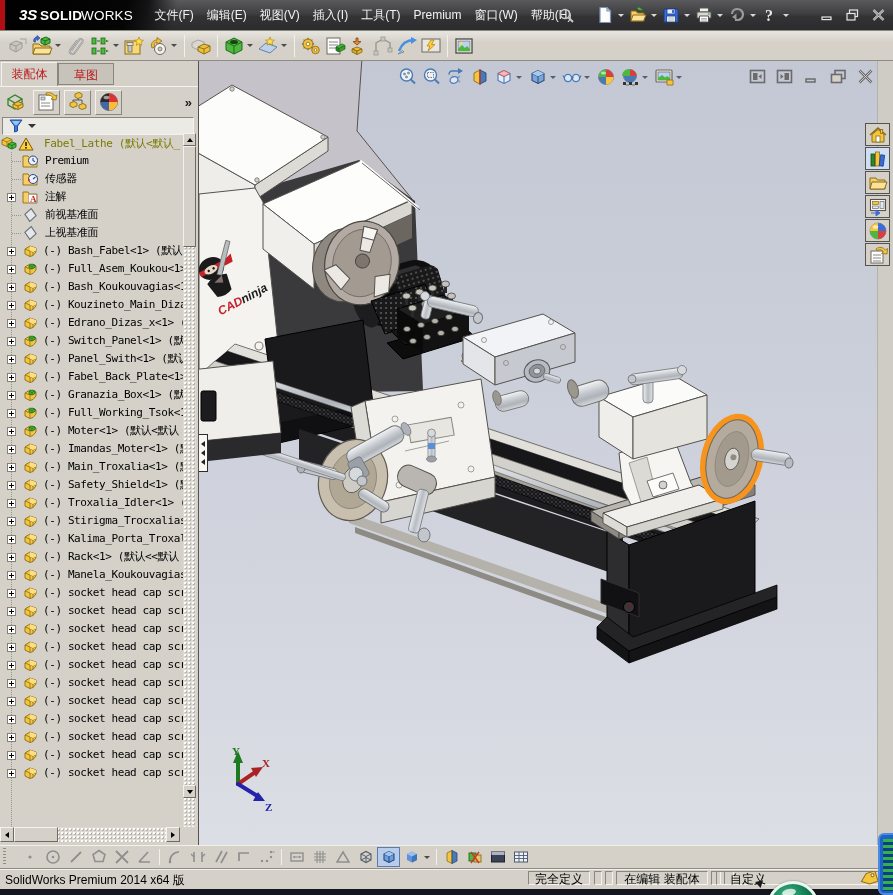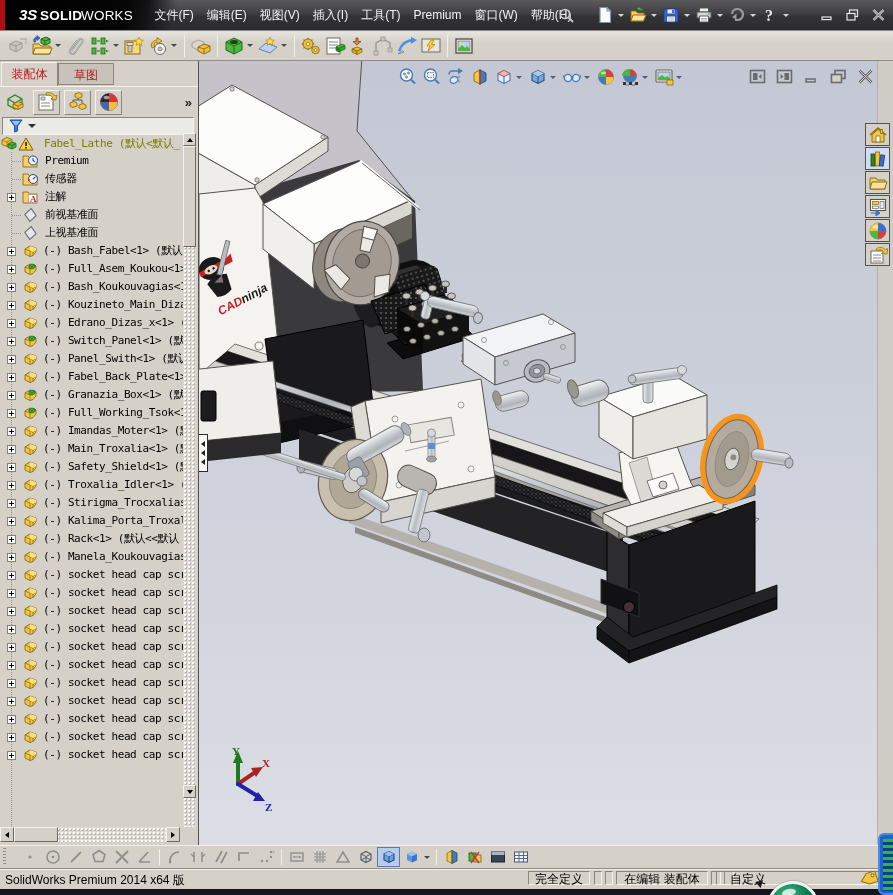--- a/index.html
+++ b/index.html
@@ -924,20 +924,28 @@
             </svg>
             <span class="lbl">(-) Granazia_Box&lt;1&gt; (默</span>
           </div>
           <div class="trow">
             <span class="doth" style="left: 12px; width: 0px;"></span>
             <span class="exp"></span>
             <svg width="18" height="16" class="icon">
               <use href="#ic-subasm"></use>
             </svg>
             <span class="lbl">(-) Full_Working_Tsok&lt;1</span>
+          </div>
+          <div class="trow">
+            <span class="doth" style="left: 12px; width: 0px;"></span>
+            <span class="exp"></span>
+            <svg width="18" height="16" class="icon">
+              <use href="#ic-subasm"></use>
+            </svg>
+            <span class="lbl">(-) Moter&lt;1&gt; (默认&lt;默认</span>
           </div>
           <div class="trow">
             <span class="doth" style="left: 12px; width: 0px;"></span>
             <span class="exp"></span>
             <svg width="18" height="16" class="icon">
               <use href="#ic-part"></use>
             </svg>
             <span class="lbl">(-) Imandas_Moter&lt;1&gt; (默</span>
           </div>
           <div class="trow">

